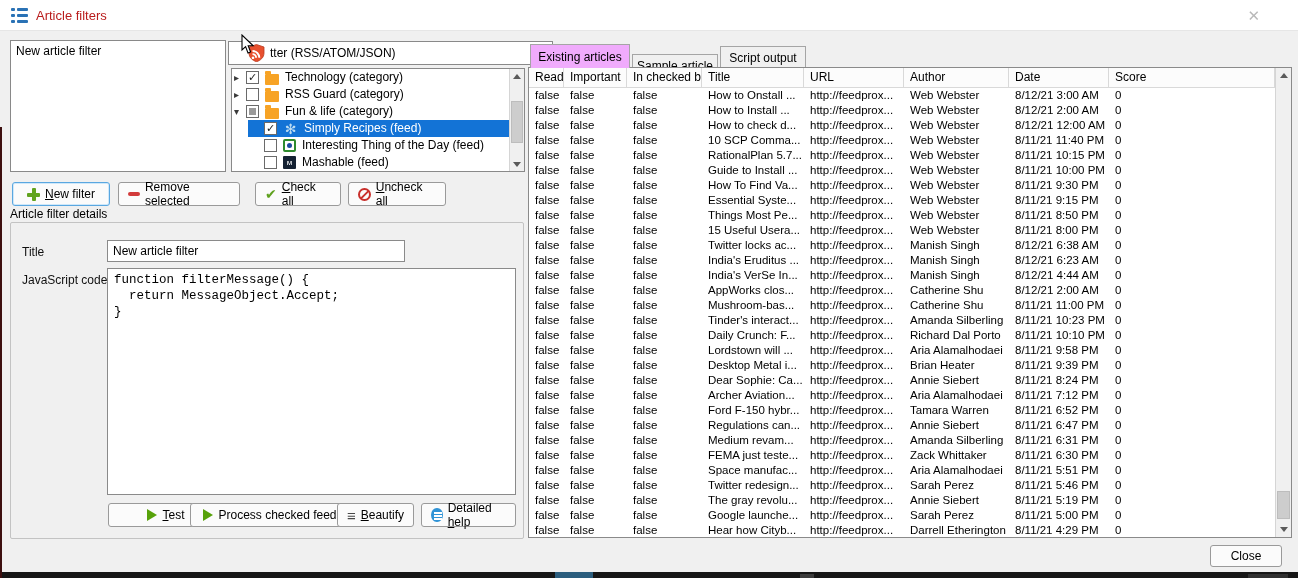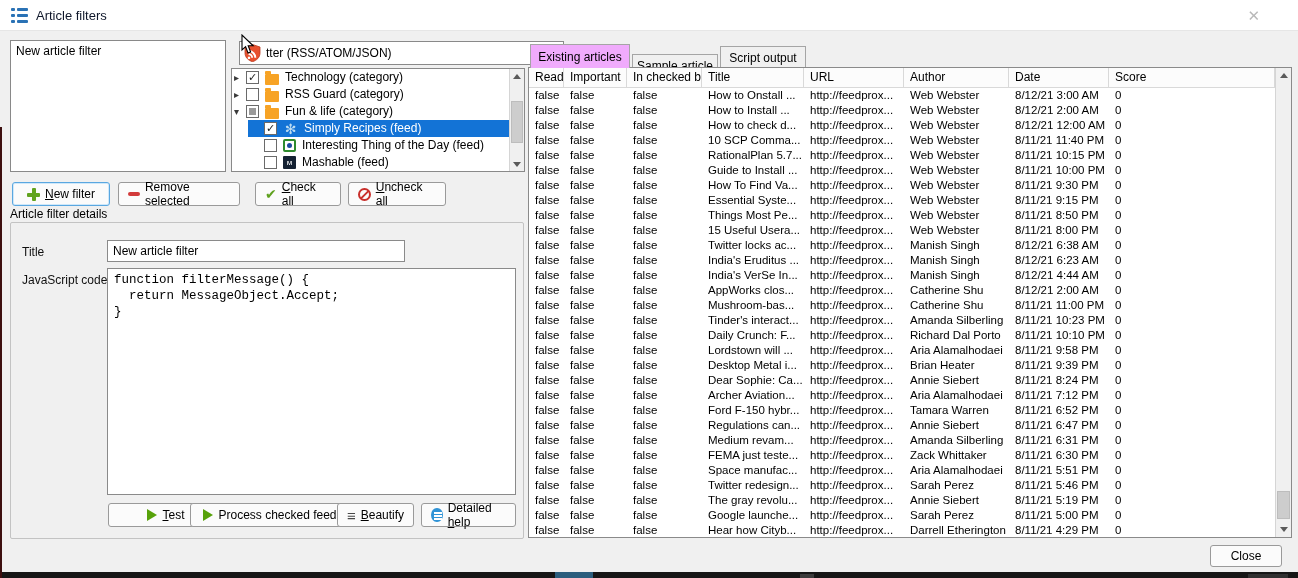--- a/index.html
+++ b/index.html
@@ -13,32 +13,32 @@
   .bottom-strip { position:absolute; left:0; top:572px; width:1298px; height:6px; background:#161616; z-index:55; }
   .bottom-strip .accent-blue { position:absolute; left:555px; top:0; width:38px; height:6px; background:#2b5d7d; }
   .bottom-strip .accent-gray1 { position:absolute; left:800px; top:2px; width:14px; height:4px; background:#3c3c3c; }
   .bottom-strip .accent-gray2 { position:absolute; left:1248px; top:2px; width:40px; height:4px; background:#303030; }
 
   
   .titlebar { position:absolute; left:0; top:0; width:100%; height:31px; background:#ffffff; border-bottom:1px solid #e6e6e6; }
   .app-icon { position:absolute; left:10px; top:6px; width:19px; height:19px; }
   .app-icon .bar { position:absolute; left:7px; width:11px; height:3px; background:#2a72b5; border-radius:1px; }
   .app-icon .dot { position:absolute; left:1px; width:4px; height:3px; background:#2a72b5; border-radius:1px; }
-  .title-text { position:absolute; left:36px; top:8px; font-size:13px; color:#0f172a; }
+  .title-text { position:absolute; left:36px; top:8px; font-size:13px; color:#b91c1c; }
   .close-x { position:absolute; right:38px; top:7px; font-size:15px; color:#b9b9b9; cursor:default; }
 
   
   .panel-white { background:#fff; border:1px solid #898989; position:absolute; }
 
   
   .filters-list { left:10px; top:40px; width:216px; height:132px; overflow:hidden; }
   .list-item { padding:3px 5px; line-height:15px; }
 
   
-  .combo { left:239px; top:41px; width:325px; height:24px; }
+  .combo { left:228px; top:41px; width:325px; height:24px;padding-left:15px; }
   .combo-inner { display:flex; align-items:center; height:100%; padding:0 4px; }
   .shield { width:17px; height:18px; margin-right:5px; flex:0 0 auto; }
   .combo-label { white-space:nowrap; overflow:hidden; }
   .combo-arrow { position:absolute; right:8px; top:10px; width:0; height:0; border-left:4px solid transparent; border-right:4px solid transparent; border-top:5px solid #606060; }
 
   
   .tree { left:231px; top:68px; width:294px; height:104px; overflow:hidden; }
   .tree-rows { position:absolute; left:0; top:0; right:15px; bottom:0; overflow:hidden; }
   .tree-row { display:flex; align-items:center; height:17px; padding-left:2px; white-space:nowrap; }
   .tree-row.child { padding-left:20px; }

